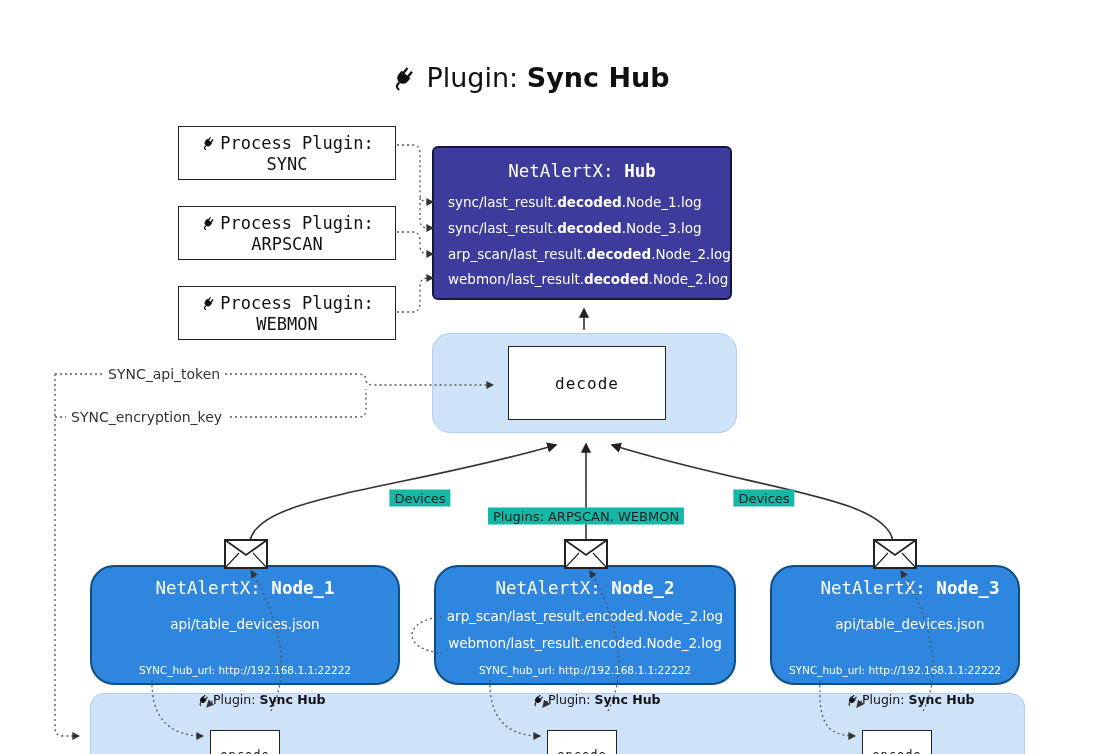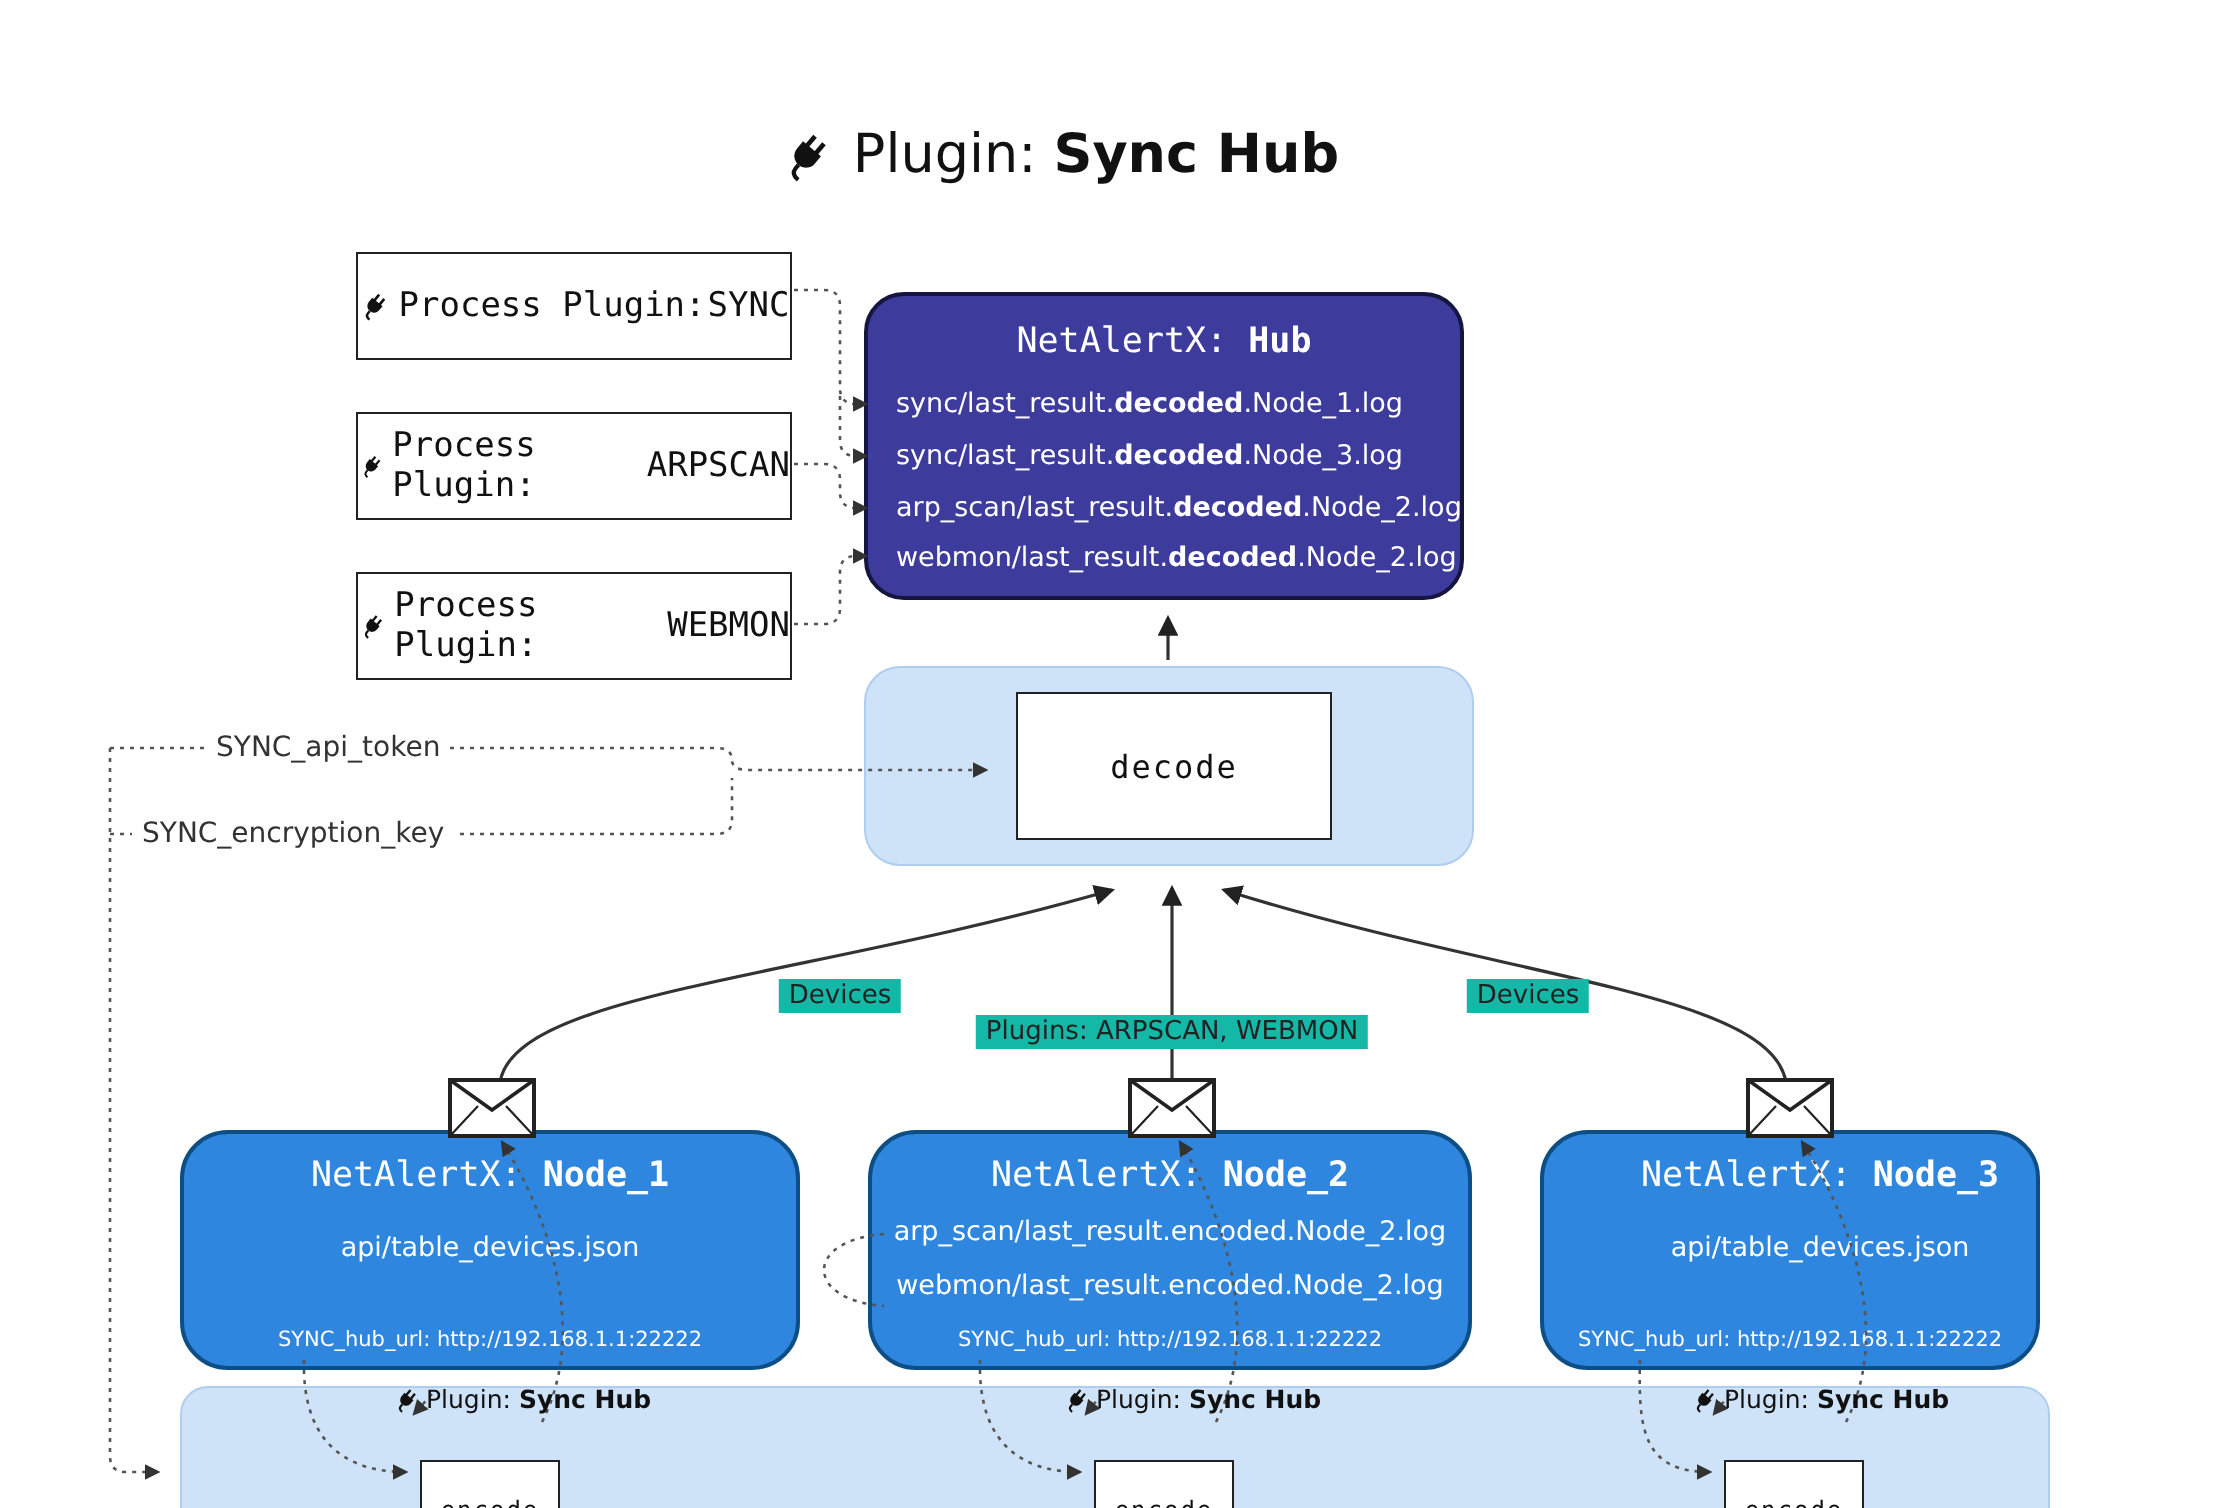--- a/index.html
+++ b/index.html
@@ -5,25 +5,25 @@
   * { margin:0; padding:0; box-sizing:border-box; }
   html,body { background:#fff; }
   body { font-family:"DejaVu Sans","Liberation Sans",sans-serif; }
   #stage { position:relative; width:1059px; height:754px; background:#fff; overflow:hidden;margin-top:48px; }
   .abs { position:absolute; }
   .mono { font-family:"DejaVu Sans Mono","Liberation Mono",monospace; }
 
   .title-bar { left:0; top:14px; width:100%; display:flex; justify-content:center; align-items:center; gap:9px; font-size:27px; color:#111; z-index:2; }
   .title-bar b { font-weight:700; }
 
-  .pp-box { left:178px; width:218px; height:54px; background:#fff; border:1.6px solid #222; display:flex; flex-direction:row; align-items:center; justify-content:center; gap:1px; font-size:17px; color:#111; z-index:2; }
+  .pp-box { left:178px; width:218px; height:54px; background:#fff; border:1.6px solid #222; display:flex; flex-direction:column; align-items:center; justify-content:center; gap:1px; font-size:17px; color:#111; z-index:2; }
   .pp-line { display:flex; align-items:center; gap:4px; }
 
   .hub-url { left:432px; top:76px; width:300px; text-align:center; font-size:11px; color:#222; z-index:2; }
-  .hub-box { left:432px; top:98px; width:300px; height:154px; background:var(--hub-fill,#3d3b9b); border:2px solid #15153f; border-radius:20px; color:#fff; z-index:1; }
+  .hub-box { left:432px; top:98px; width:300px; height:154px; background:var(--hub-fill,#3d3b9b); border:2px solid #15153f; border-radius:6px; color:#fff; z-index:1; }
   .hub-title { margin-top:13px; height:20px; text-align:center; font-size:17.5px; }
   .hub-logs { margin-top:8px; margin-left:14px; }
   .hub-log { height:26px; display:flex; align-items:center; font-size:13.5px; white-space:nowrap; }
   .hub-log:last-child { height:23px; }
 
   .panel { background:var(--panel-fill,#cfe3f8); border:1.5px solid #aecdf0; }
   .decode-panel { left:432px; top:285px; width:305px; height:100px; border-radius:18px; z-index:1; }
   .white-box { background:#fff; border:1.6px solid #222; display:flex; align-items:center; justify-content:center; color:#111;text-align:center; }
   .decode-box { left:508px; top:298px; width:158px; height:74px; font-size:16px; letter-spacing:1px; z-index:4; }
 

